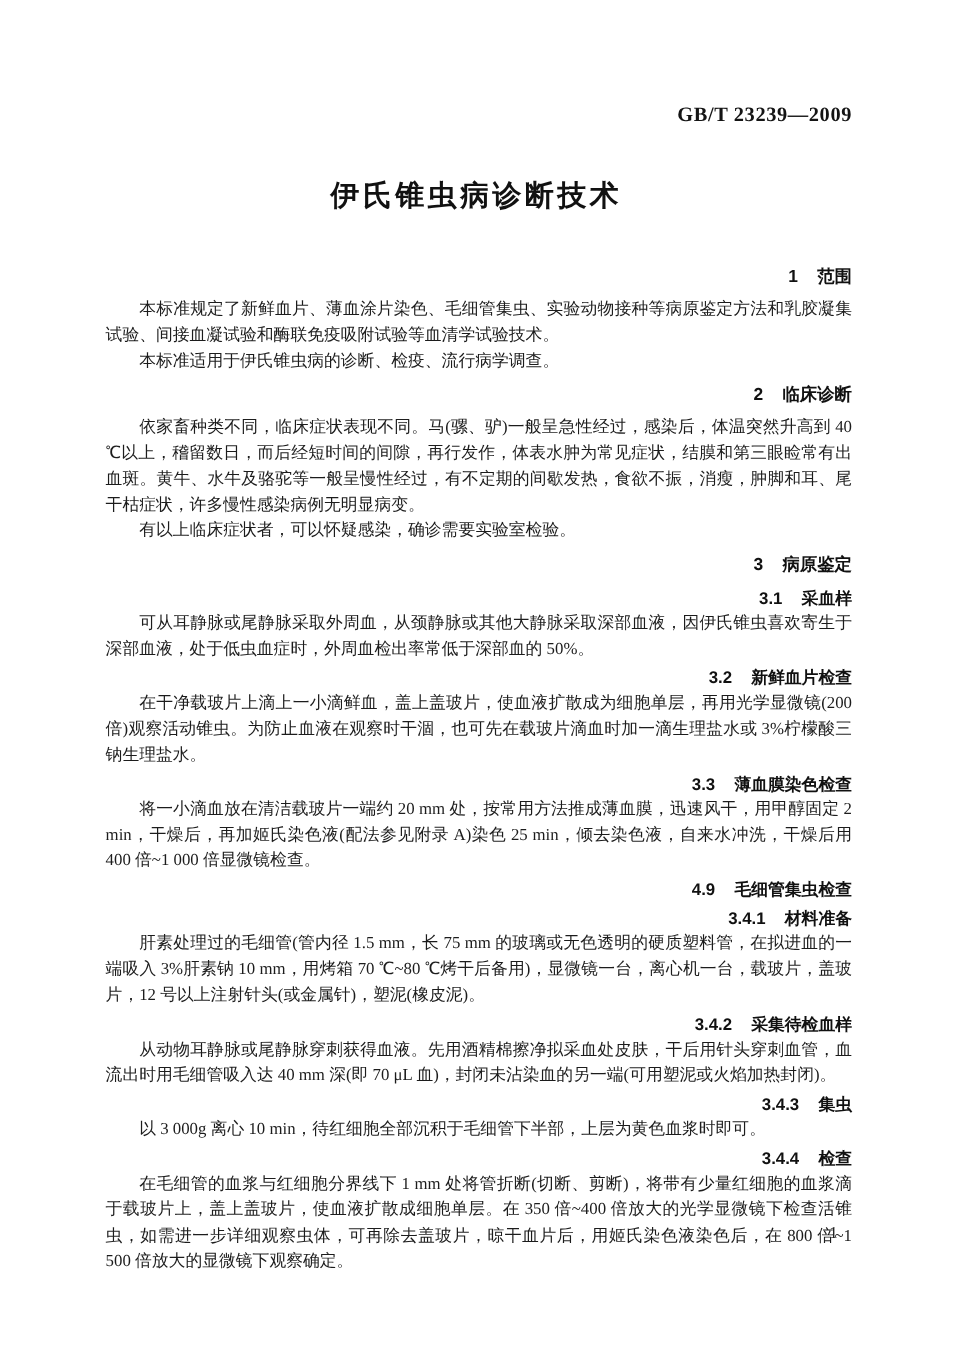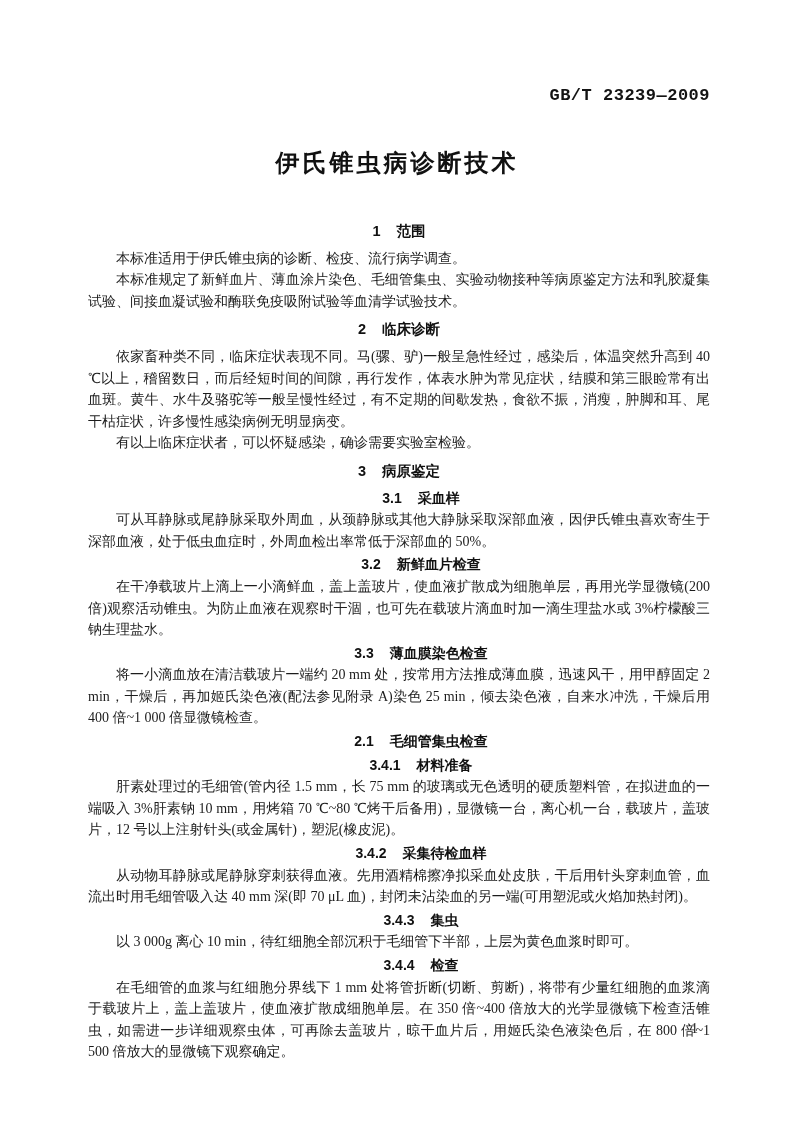--- a/index.html
+++ b/index.html
@@ -7,21 +7,21 @@
     position:relative;
     width:794px;height:1123px;
     background:#ffffff;
     color:#1c1c1c;
     font-family:"Liberation Serif", serif;
     overflow:hidden;
   }
   .doc-code{
     position:absolute;
     top:86px;right:84px;
-    font-family:Liberation Mono, monospace;
+    font-family:Liberation Serif, serif;
     font-weight:bold;
     font-size:17px;
     letter-spacing:0.5px;
     color:#141414;
   }
   .doc-title{
     position:absolute;
     top:147px;left:0;
     width:100%;
     text-align:center;
@@ -36,21 +36,21 @@
     top:214px;left:88px;
     width:622px;
     font-size:14px;
     line-height:21.6px;
     text-align:justify;
   }
   .heading{
     font-family:"Liberation Sans", sans-serif;
     font-weight:bold;
     color:#111;
-    text-align:center;
+    text-align:right;
   }
   .heading .num{display:inline-block;margin-right:16px;}
   .h1{margin-top:7px;margin-bottom:5px;font-size:14.5px;}
   .h2,.h3{margin-top:2px;margin-bottom:0;font-size:14px;margin-left:44px;}
   .content p{
     margin:0;
     text-indent:2em;
   }
   .page-number{
     position:absolute;
@@ -67,22 +67,22 @@
 
   <div class="doc-code">GB/T 23239—2009</div>
 
   <div class="doc-title">伊氏锥虫病诊断技术</div>
 
   <div class="content">
 
     <div class="heading h1">
       <span class="num">1</span><span>范围</span>
     </div>
+    <p>本标准规定了新鲜血片、薄血涂片染色、毛细管集虫、实验动物接种等病原鉴定方法和乳胶凝集试验、间接血凝试验和酶联免疫吸附试验等血清学试验技术。</p>
     <p>本标准适用于伊氏锥虫病的诊断、检疫、流行病学调查。</p>
-    <p>本标准规定了新鲜血片、薄血涂片染色、毛细管集虫、实验动物接种等病原鉴定方法和乳胶凝集试验、间接血凝试验和酶联免疫吸附试验等血清学试验技术。</p>
 
     <div class="heading h1">
       <span class="num">2</span><span>临床诊断</span>
     </div>
     <p>依家畜种类不同，临床症状表现不同。马(骡、驴)一般呈急性经过，感染后，体温突然升高到 40 ℃以上，稽留数日，而后经短时间的间隙，再行发作，体表水肿为常见症状，结膜和第三眼睑常有出血斑。黄牛、水牛及骆驼等一般呈慢性经过，有不定期的间歇发热，食欲不振，消瘦，肿脚和耳、尾干枯症状，许多慢性感染病例无明显病变。</p>
     <p>有以上临床症状者，可以怀疑感染，确诊需要实验室检验。</p>
 
     <div class="heading h1">
       <span class="num">3</span><span>病原鉴定</span>
     </div>
@@ -96,21 +96,21 @@
       <span class="num">3.2</span><span>新鲜血片检查</span>
     </div>
     <p>在干净载玻片上滴上一小滴鲜血，盖上盖玻片，使血液扩散成为细胞单层，再用光学显微镜(200 倍)观察活动锥虫。为防止血液在观察时干涸，也可先在载玻片滴血时加一滴生理盐水或 3%柠檬酸三钠生理盐水。</p>
 
     <div class="heading h2">
       <span class="num">3.3</span><span>薄血膜染色检查</span>
     </div>
     <p>将一小滴血放在清洁载玻片一端约 20 mm 处，按常用方法推成薄血膜，迅速风干，用甲醇固定 2 min，干燥后，再加姬氏染色液(配法参见附录 A)染色 25 min，倾去染色液，自来水冲洗，干燥后用 400 倍~1 000 倍显微镜检查。</p>
 
     <div class="heading h2">
-      <span class="num">2.1</span><span>毛细管集虫检查</span>
+      <span class="num">4.9</span><span>毛细管集虫检查</span>
     </div>
 
     <div class="heading h3">
       <span class="num">3.4.1</span><span>材料准备</span>
     </div>
     <p>肝素处理过的毛细管(管内径 1.5 mm，长 75 mm 的玻璃或无色透明的硬质塑料管，在拟进血的一端吸入 3%肝素钠 10 mm，用烤箱 70 ℃~80 ℃烤干后备用)，显微镜一台，离心机一台，载玻片，盖玻片，12 号以上注射针头(或金属针)，塑泥(橡皮泥)。</p>
 
     <div class="heading h3">
       <span class="num">3.4.2</span><span>采集待检血样</span>
     </div>

